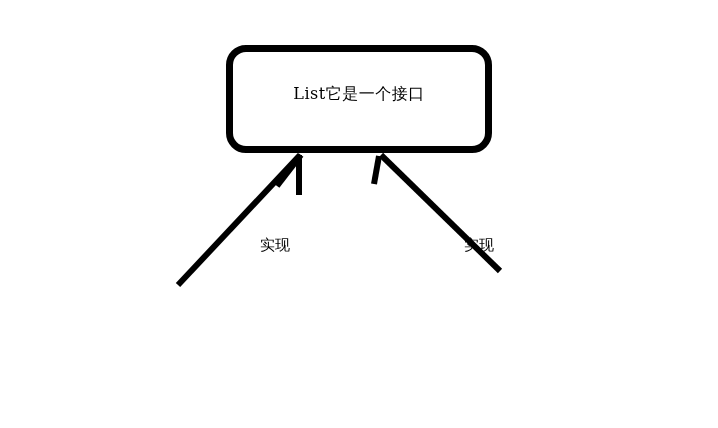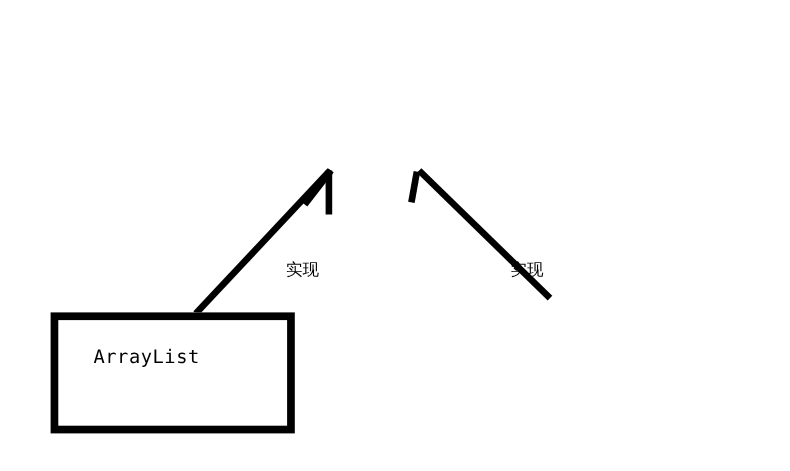--- a/index.html
+++ b/index.html
@@ -113,23 +113,23 @@
     <line x1="178" y1="285" x2="300" y2="155" stroke="#000000" stroke-width="6" stroke-linecap="butt"></line>
 
     <line x1="301" y1="155" x2="277" y2="186" stroke="#000000" stroke-width="6" stroke-linecap="butt"></line>
     <line x1="299" y1="155" x2="299" y2="195" stroke="#000000" stroke-width="6" stroke-linecap="butt"></line>
 
     <line x1="500" y1="271" x2="381" y2="155" stroke="#000000" stroke-width="6" stroke-linecap="butt"></line>
 
     <line x1="379" y1="156" x2="374" y2="184" stroke="#000000" stroke-width="6" stroke-linecap="butt"></line>
   </svg>
 
+  <div class="node" id="node-list">
+    <span class="node-label">List它是一个接口</span>
+  </div>
 
-  <div class="node" id="node-arraylist">
-    <span class="node-label">ArrayList</span>
-  </div>
 
 
   <span class="edge-label" id="edge-label-left">实现</span>
 
   <span class="edge-label" id="edge-label-right">实现</span>
 
 </div>
 
 </body></html>

